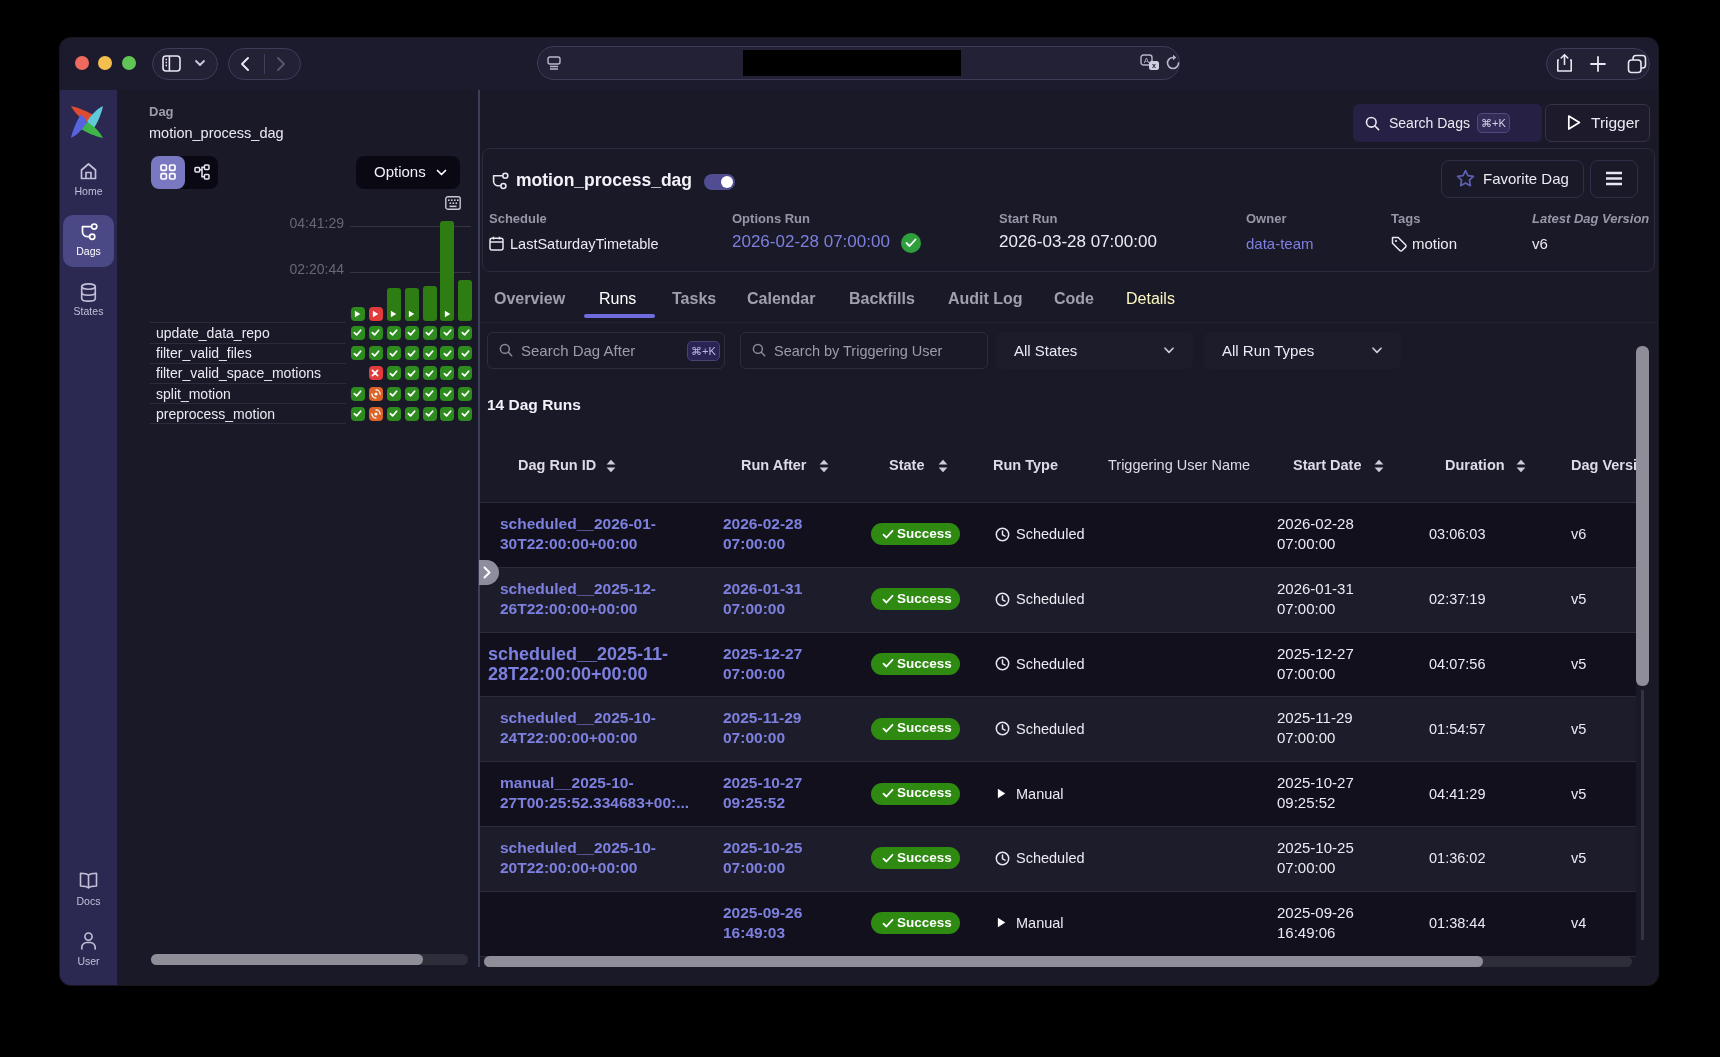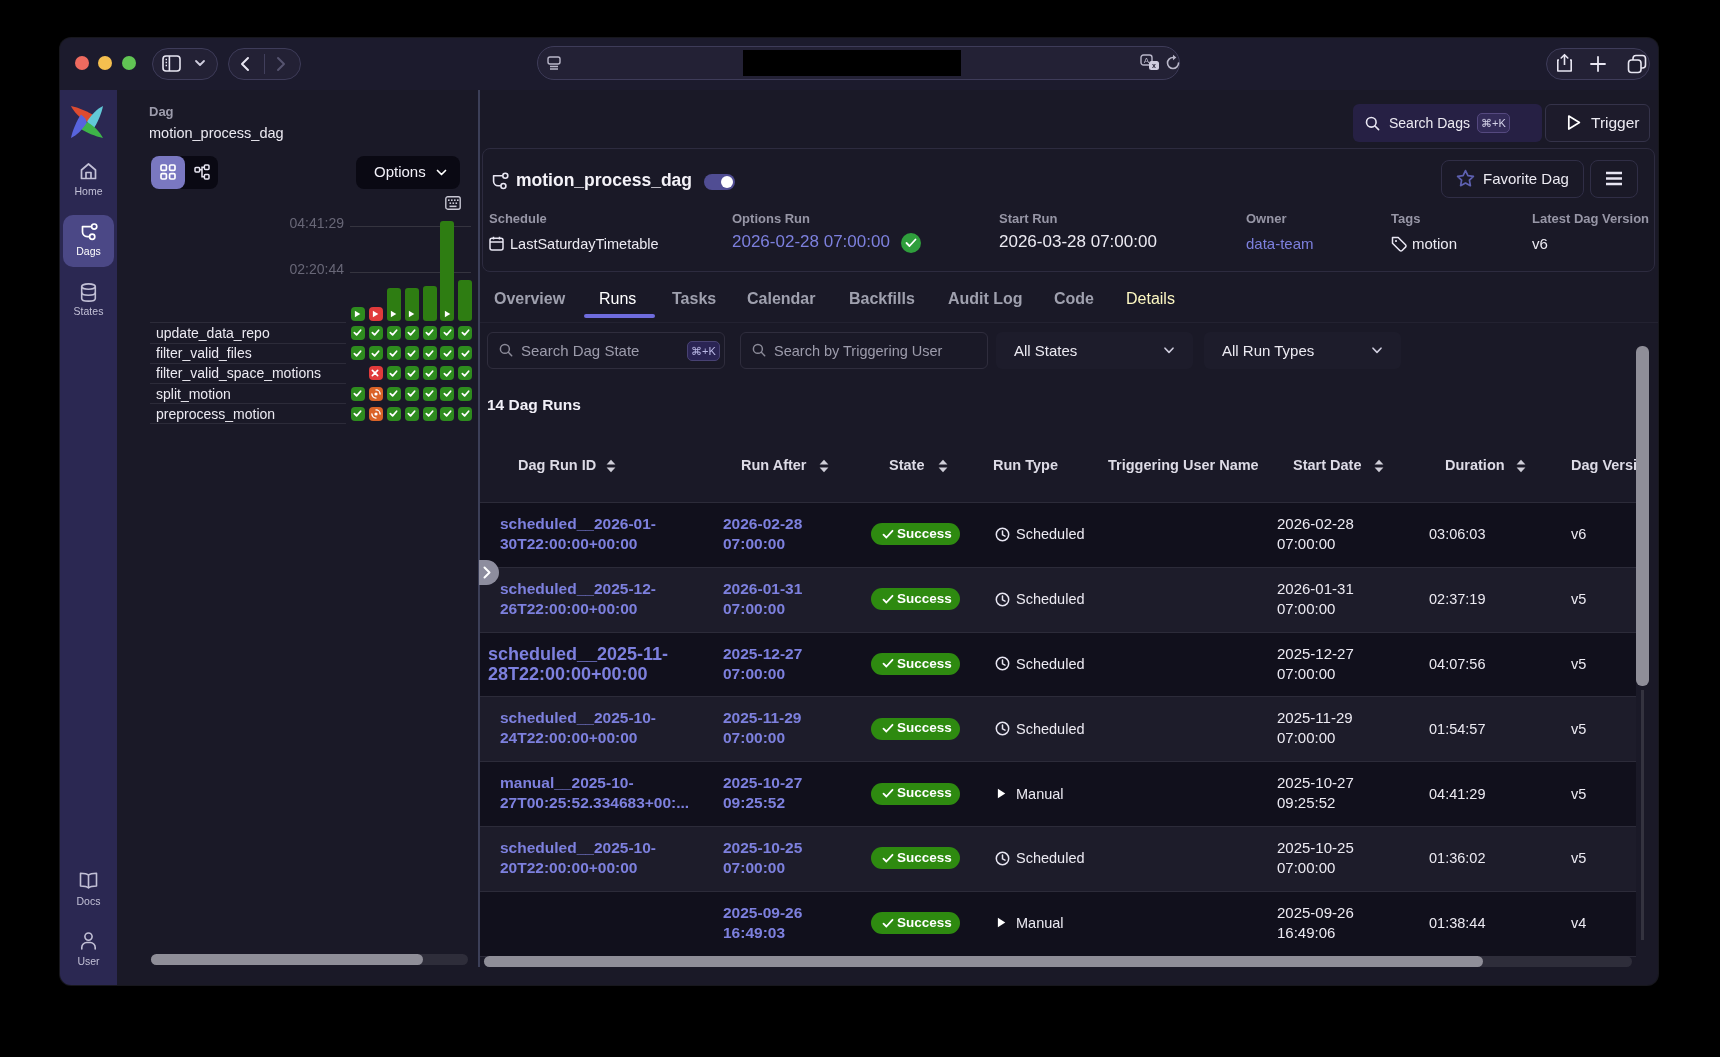--- a/index.html
+++ b/index.html
@@ -368,21 +368,21 @@
 <svg class="a" style="left:1545px;top:133px;width:18px;height:15px;" viewBox="0 0 18 15">
 <line x1="1" y1="2" x2="17" y2="2" stroke="#e8e6f2" stroke-width="2.4"></line>
 <line x1="1" y1="7.5" x2="17" y2="7.5" stroke="#e8e6f2" stroke-width="2.4"></line>
 <line x1="1" y1="13" x2="17" y2="13" stroke="#e8e6f2" stroke-width="2.4"></line>
 </svg>
 <div class="a txt lbl" style="left:429px;top:173px;">Schedule</div>
 <div class="a txt lbl" style="left:672px;top:173px;">Options Run</div>
 <div class="a txt lbl" style="left:939px;top:173px;">Start Run</div>
 <div class="a txt lbl" style="left:1186px;top:173px;">Owner</div>
 <div class="a txt lbl" style="left:1331px;top:173px;">Tags</div>
-<div class="a txt lbl" style="left:1472px;top:173px;">Latest Dag Version</div>
+<div class="a txt lbl" style="left:1472px;top:173px;font-style:italic;">Latest Dag Version</div>
 <svg class="a" style="left:429px;top:198px;width:15px;height:15px;" viewBox="0 0 15 15">
 <rect x="1" y="2.2" width="13" height="11.8" rx="2" fill="none" stroke="#e8e6f2" stroke-width="1.5"></rect>
 <line x1="1" y1="6" x2="14" y2="6" stroke="#e8e6f2" stroke-width="1.5"></line>
 <line x1="4.5" y1="0.8" x2="4.5" y2="3.5" stroke="#e8e6f2" stroke-width="1.5"></line>
 <line x1="10.5" y1="0.8" x2="10.5" y2="3.5" stroke="#e8e6f2" stroke-width="1.5"></line>
 </svg>
 <div class="a txt white" style="left:450px;top:198px;font-size:14.5px">LastSaturdayTimetable</div>
 <div class="a txt link" style="left:672px;top:194px;font-size:17px">2026-02-28 07:00:00</div>
 <div class="a" style="left:841px;top:195px;width:20px;height:20px;background:#2f9e3c;border-radius:50%"></div>
 <svg class="a" style="left:845px;top:200px;width:12px;height:10px;" viewBox="0 0 12 10">
@@ -404,21 +404,21 @@
 <div class="a txt" style="left:888px;top:252px;color:#9fa0ae;font-size:16px;font-weight:bold">Audit Log</div>
 <div class="a txt" style="left:994px;top:252px;color:#9fa0ae;font-size:16px;font-weight:bold">Code</div>
 <div class="a txt" style="left:1066px;top:252px;color:#fef9c3;font-size:16px;font-weight:normal">Details</div>
 <div class="a" style="left:524px;top:276px;width:71px;height:4px;background:#6f6cdd;border-radius:2px"></div>
 <div class="a" style="left:420px;top:284px;width:1178px;height:1px;background:#232231"></div>
 <div class="a" style="left:427px;top:294px;width:238px;height:37px;border:1px solid #2f2d3d;border-radius:6px"></div>
 <svg class="a" style="left:439px;top:305px;width:14px;height:14px" viewBox="0 0 15 15">
       <circle cx="6.3" cy="6.3" r="4.8" fill="none" stroke="#8b8a98" stroke-width="1.6"></circle>
       <line x1="10" y1="10" x2="13.6" y2="13.6" stroke="#8b8a98" stroke-width="1.6" stroke-linecap="round"></line>
     </svg>
-<div class="a txt muted" style="left:461px;top:304px;font-size:15px">Search Dag State</div>
+<div class="a txt muted" style="left:461px;top:304px;font-size:15px">Search Dag After</div>
 <div class="a kbd" style="left:627px;top:303px;width:33px;height:20px;line-height:19px">⌘+K</div>
 <div class="a" style="left:680px;top:294px;width:248px;height:37px;border:1px solid #2f2d3d;border-radius:6px"></div>
 <svg class="a" style="left:692px;top:305px;width:14px;height:14px" viewBox="0 0 15 15">
       <circle cx="6.3" cy="6.3" r="4.8" fill="none" stroke="#8b8a98" stroke-width="1.6"></circle>
       <line x1="10" y1="10" x2="13.6" y2="13.6" stroke="#8b8a98" stroke-width="1.6" stroke-linecap="round"></line>
     </svg>
 <div class="a txt muted" style="left:714px;top:305px;font-size:14.5px">Search by Triggering User</div>
 <div class="a" style="left:936px;top:294px;width:197px;height:37px;background:#1d1c2b;border-radius:6px"></div>
 <div class="a txt white" style="left:954px;top:304px;font-size:15px">All States</div>
 <svg class="a" style="left:1103px;top:309px;width:12px;height:7px" viewBox="0 0 11 7">
@@ -428,21 +428,21 @@
 <div class="a txt white" style="left:1162px;top:304px;font-size:15px">All Run Types</div>
 <svg class="a" style="left:1311px;top:309px;width:12px;height:7px" viewBox="0 0 11 7">
       <path d="M1.5 1.2 L5.5 5.4 L9.5 1.2" fill="none" stroke="#cfcdde" stroke-width="1.6" stroke-linecap="round" stroke-linejoin="round"></path>
     </svg>
 <div class="a txt" style="left:427px;top:358px;color:#f2f0f8;font-size:15.5px;font-weight:bold">14 Dag Runs</div>
 <div class="a" style="left:420px;top:392px;width:1156px;height:537px;overflow:hidden">
 <div class="a txt" style="left:38px;top:27px;color:#dddbe6;font-size:14.5px;font-weight:bold">Dag Run ID</div>
 <div class="a txt" style="left:261px;top:27px;color:#dddbe6;font-size:14.5px;font-weight:bold">Run After</div>
 <div class="a txt" style="left:409px;top:27px;color:#dddbe6;font-size:14.5px;font-weight:bold">State</div>
 <div class="a txt" style="left:513px;top:27px;color:#dddbe6;font-size:14.5px;font-weight:bold">Run Type</div>
-<div class="a txt" style="left:628px;top:27px;color:#dddbe6;font-size:14.5px;font-weight:bold">Triggering User Name</div>
+<div class="a txt" style="left:628px;top:27px;color:#dddbe6;font-size:14.5px;font-weight:normal">Triggering User Name</div>
 <div class="a txt" style="left:813px;top:27px;color:#dddbe6;font-size:14.5px;font-weight:bold">Start Date</div>
 <div class="a txt" style="left:965px;top:27px;color:#dddbe6;font-size:14.5px;font-weight:bold">Duration</div>
 <div class="a txt" style="left:1091px;top:27px;color:#dddbe6;font-size:14.5px;font-weight:bold">Dag Version</div>
 <svg class="a" style="left:125px;top:29px;width:12px;height:14px" viewBox="0 0 12 14">
         <path d="M6 0.8 L10.4 5.6 H1.6 Z" fill="#cfced8"></path>
         <path d="M6 13.2 L1.6 8.4 H10.4 Z" fill="#cfced8"></path>
       </svg>
 <svg class="a" style="left:338px;top:29px;width:12px;height:14px" viewBox="0 0 12 14">
         <path d="M6 0.8 L10.4 5.6 H1.6 Z" fill="#cfced8"></path>
         <path d="M6 13.2 L1.6 8.4 H10.4 Z" fill="#cfced8"></path>

